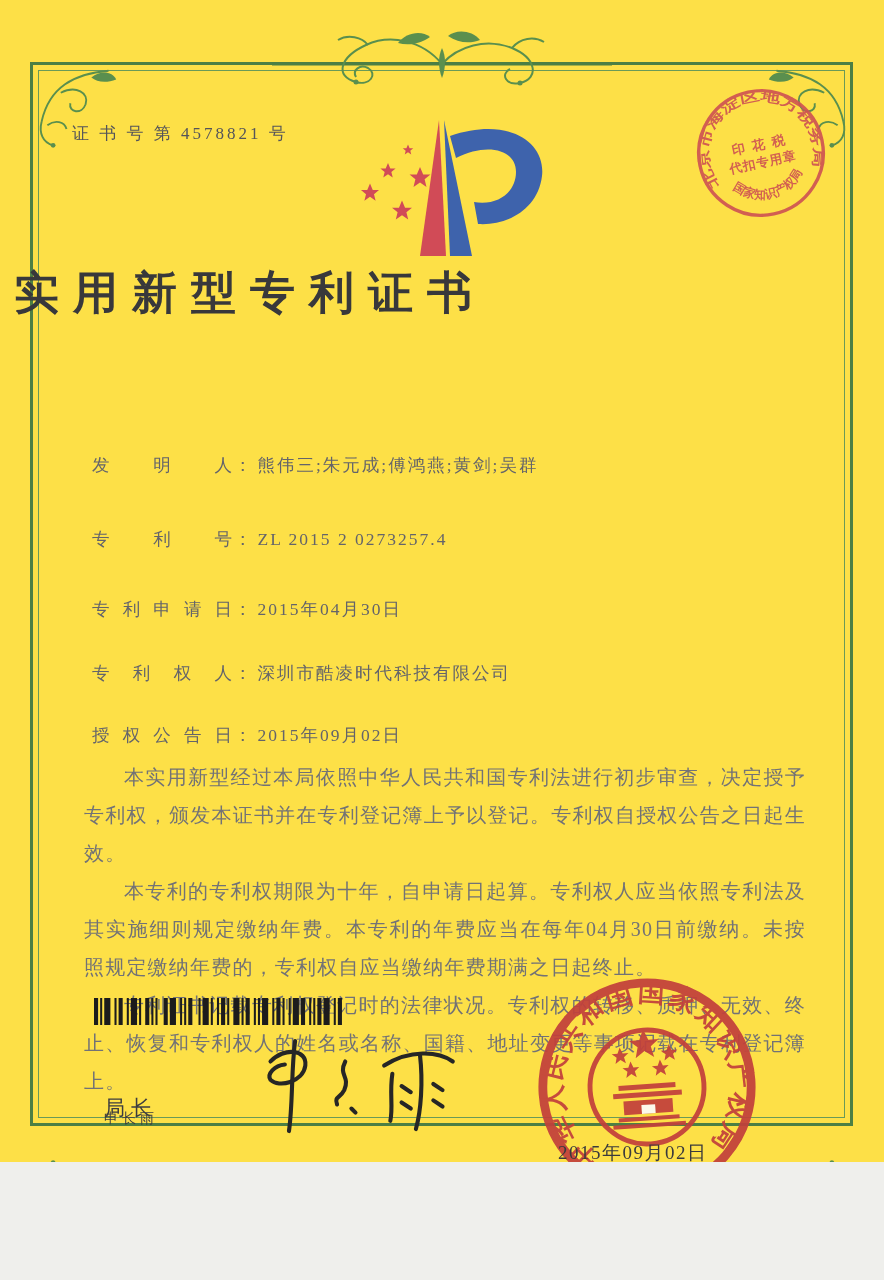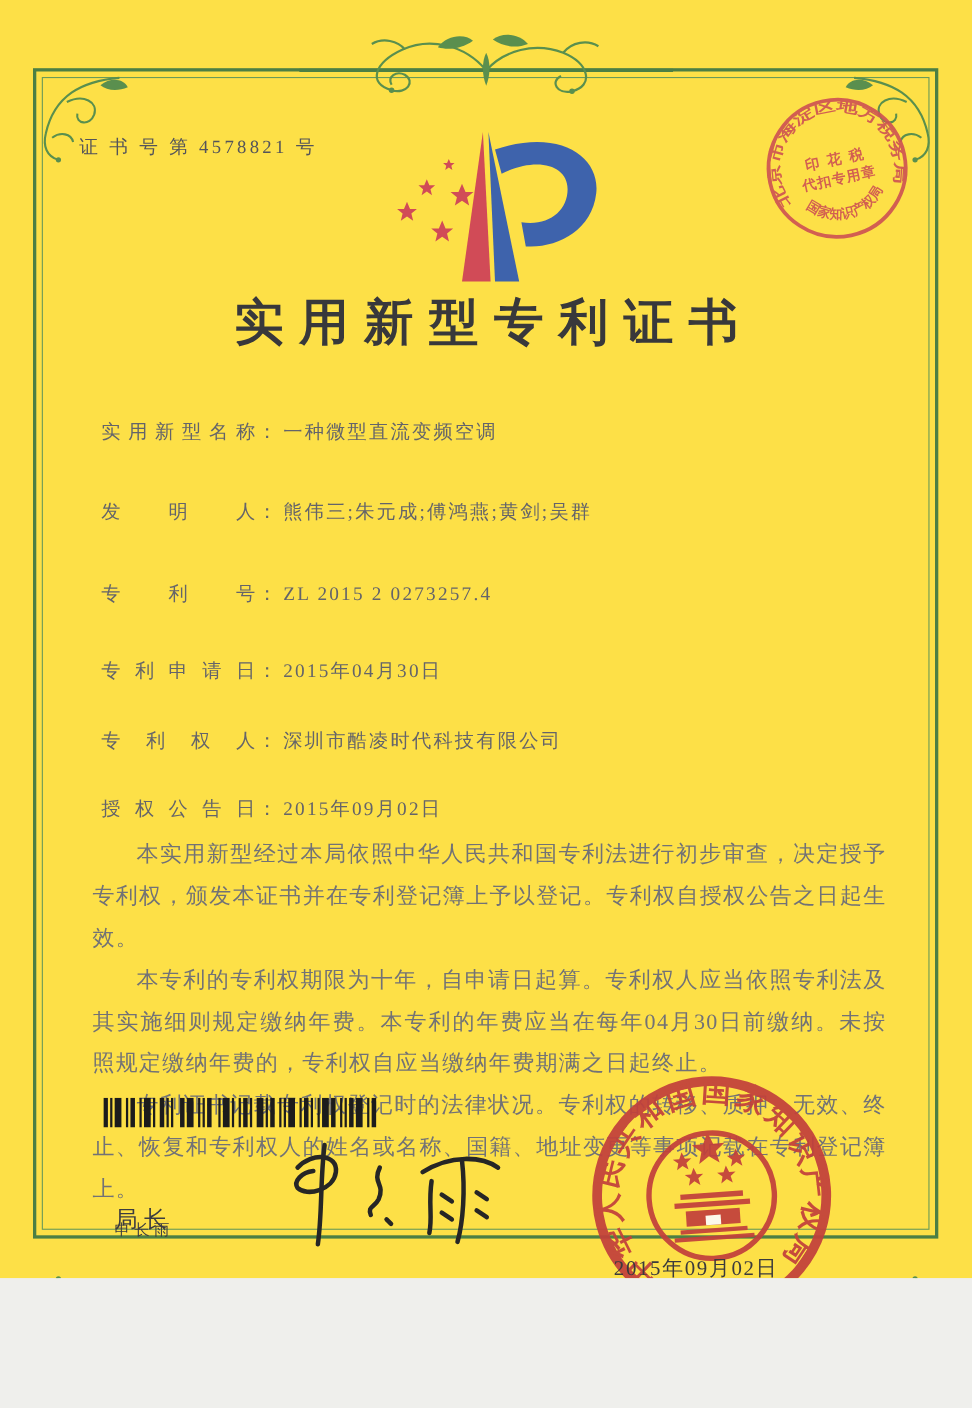--- a/index.html
+++ b/index.html
@@ -19,21 +19,21 @@
     background:#fde047;overflow:hidden;
     font-family:"Liberation Serif","DejaVu Serif",serif;
   }
   .frame-outer{position:absolute;left:30px;top:62px;right:31px;bottom:36px;border:3px solid var(--green);}
   .frame-inner{position:absolute;left:38px;top:70px;right:39px;bottom:44px;border:1px solid var(--green-light);}
   .ornament{position:absolute;pointer-events:none;}
   .cert-no{position:absolute;left:72px;top:122px;font-size:17px;letter-spacing:3px;color:#54545a;}
   .logo{position:absolute;left:338px;top:114px;width:240px;height:150px;}
   .tax-seal{position:absolute;left:688px;top:80px;width:146px;height:146px;transform:rotate(-12deg);opacity:.92;}
   .title{
-    position:absolute;left:0;right:0;top:263px;margin:0;text-align:center;
+    position:absolute;left:0;right:0;top:263px;margin:0;text-align:left;
     font-size:45px;font-weight:600;letter-spacing:14px;text-indent:14px;color:var(--ink-dark);
   }
   .field-row{position:absolute;left:92px;width:720px;font-size:17.5px;color:#64646a;white-space:nowrap;}
   .flabel{display:inline-block;width:140px;text-align:justify;text-align-last:justify;}
   .fcolon{display:inline-block;margin:0 6px 0 2px;}
   .fvalue{letter-spacing:2px;}
   .row-0{top:380px}.row-1{top:453px}.row-2{top:527px}.row-3{top:597px}.row-4{top:661px}.row-5{top:723px}
   .body-text{position:absolute;left:84px;top:758px;width:722px;font-size:20px;line-height:38px;
     color:#727276;text-align:justify;letter-spacing:1.2px;}
   .body-text p{margin:0;text-indent:2em;}
@@ -134,23 +134,20 @@
     </text>
     <text font-size="12.5" fill="#cf5552" font-weight="600">
       <textPath href="#taxArcBottom" startOffset="0" textLength="84" lengthAdjust="spacingAndGlyphs">国家知识产权局</textPath>
     </text>
     <text x="75" y="71" text-anchor="middle" font-size="13.5" fill="#cf5552" font-weight="600" letter-spacing="2">印 花 税</text>
     <text x="75" y="89" text-anchor="middle" font-size="13" fill="#cf5552" font-weight="600" letter-spacing="1">代扣专用章</text>
   </svg>
 
   <h1 class="title">实用新型专利证书</h1>
 
-  <div class="field-row row-0">
-    <span class="flabel">实用新型名称</span><span class="fcolon">：</span><span class="fvalue">一种微型直流变频空调</span>
-  </div>
   <div class="field-row row-1">
     <span class="flabel">发明人</span><span class="fcolon">：</span><span class="fvalue">熊伟三;朱元成;傅鸿燕;黄剑;吴群</span>
   </div>
   <div class="field-row row-2">
     <span class="flabel">专利号</span><span class="fcolon">：</span><span class="fvalue">ZL 2015 2 0273257.4</span>
   </div>
   <div class="field-row row-3">
     <span class="flabel">专利申请日</span><span class="fcolon">：</span><span class="fvalue">2015年04月30日</span>
   </div>
   <div class="field-row row-4">

